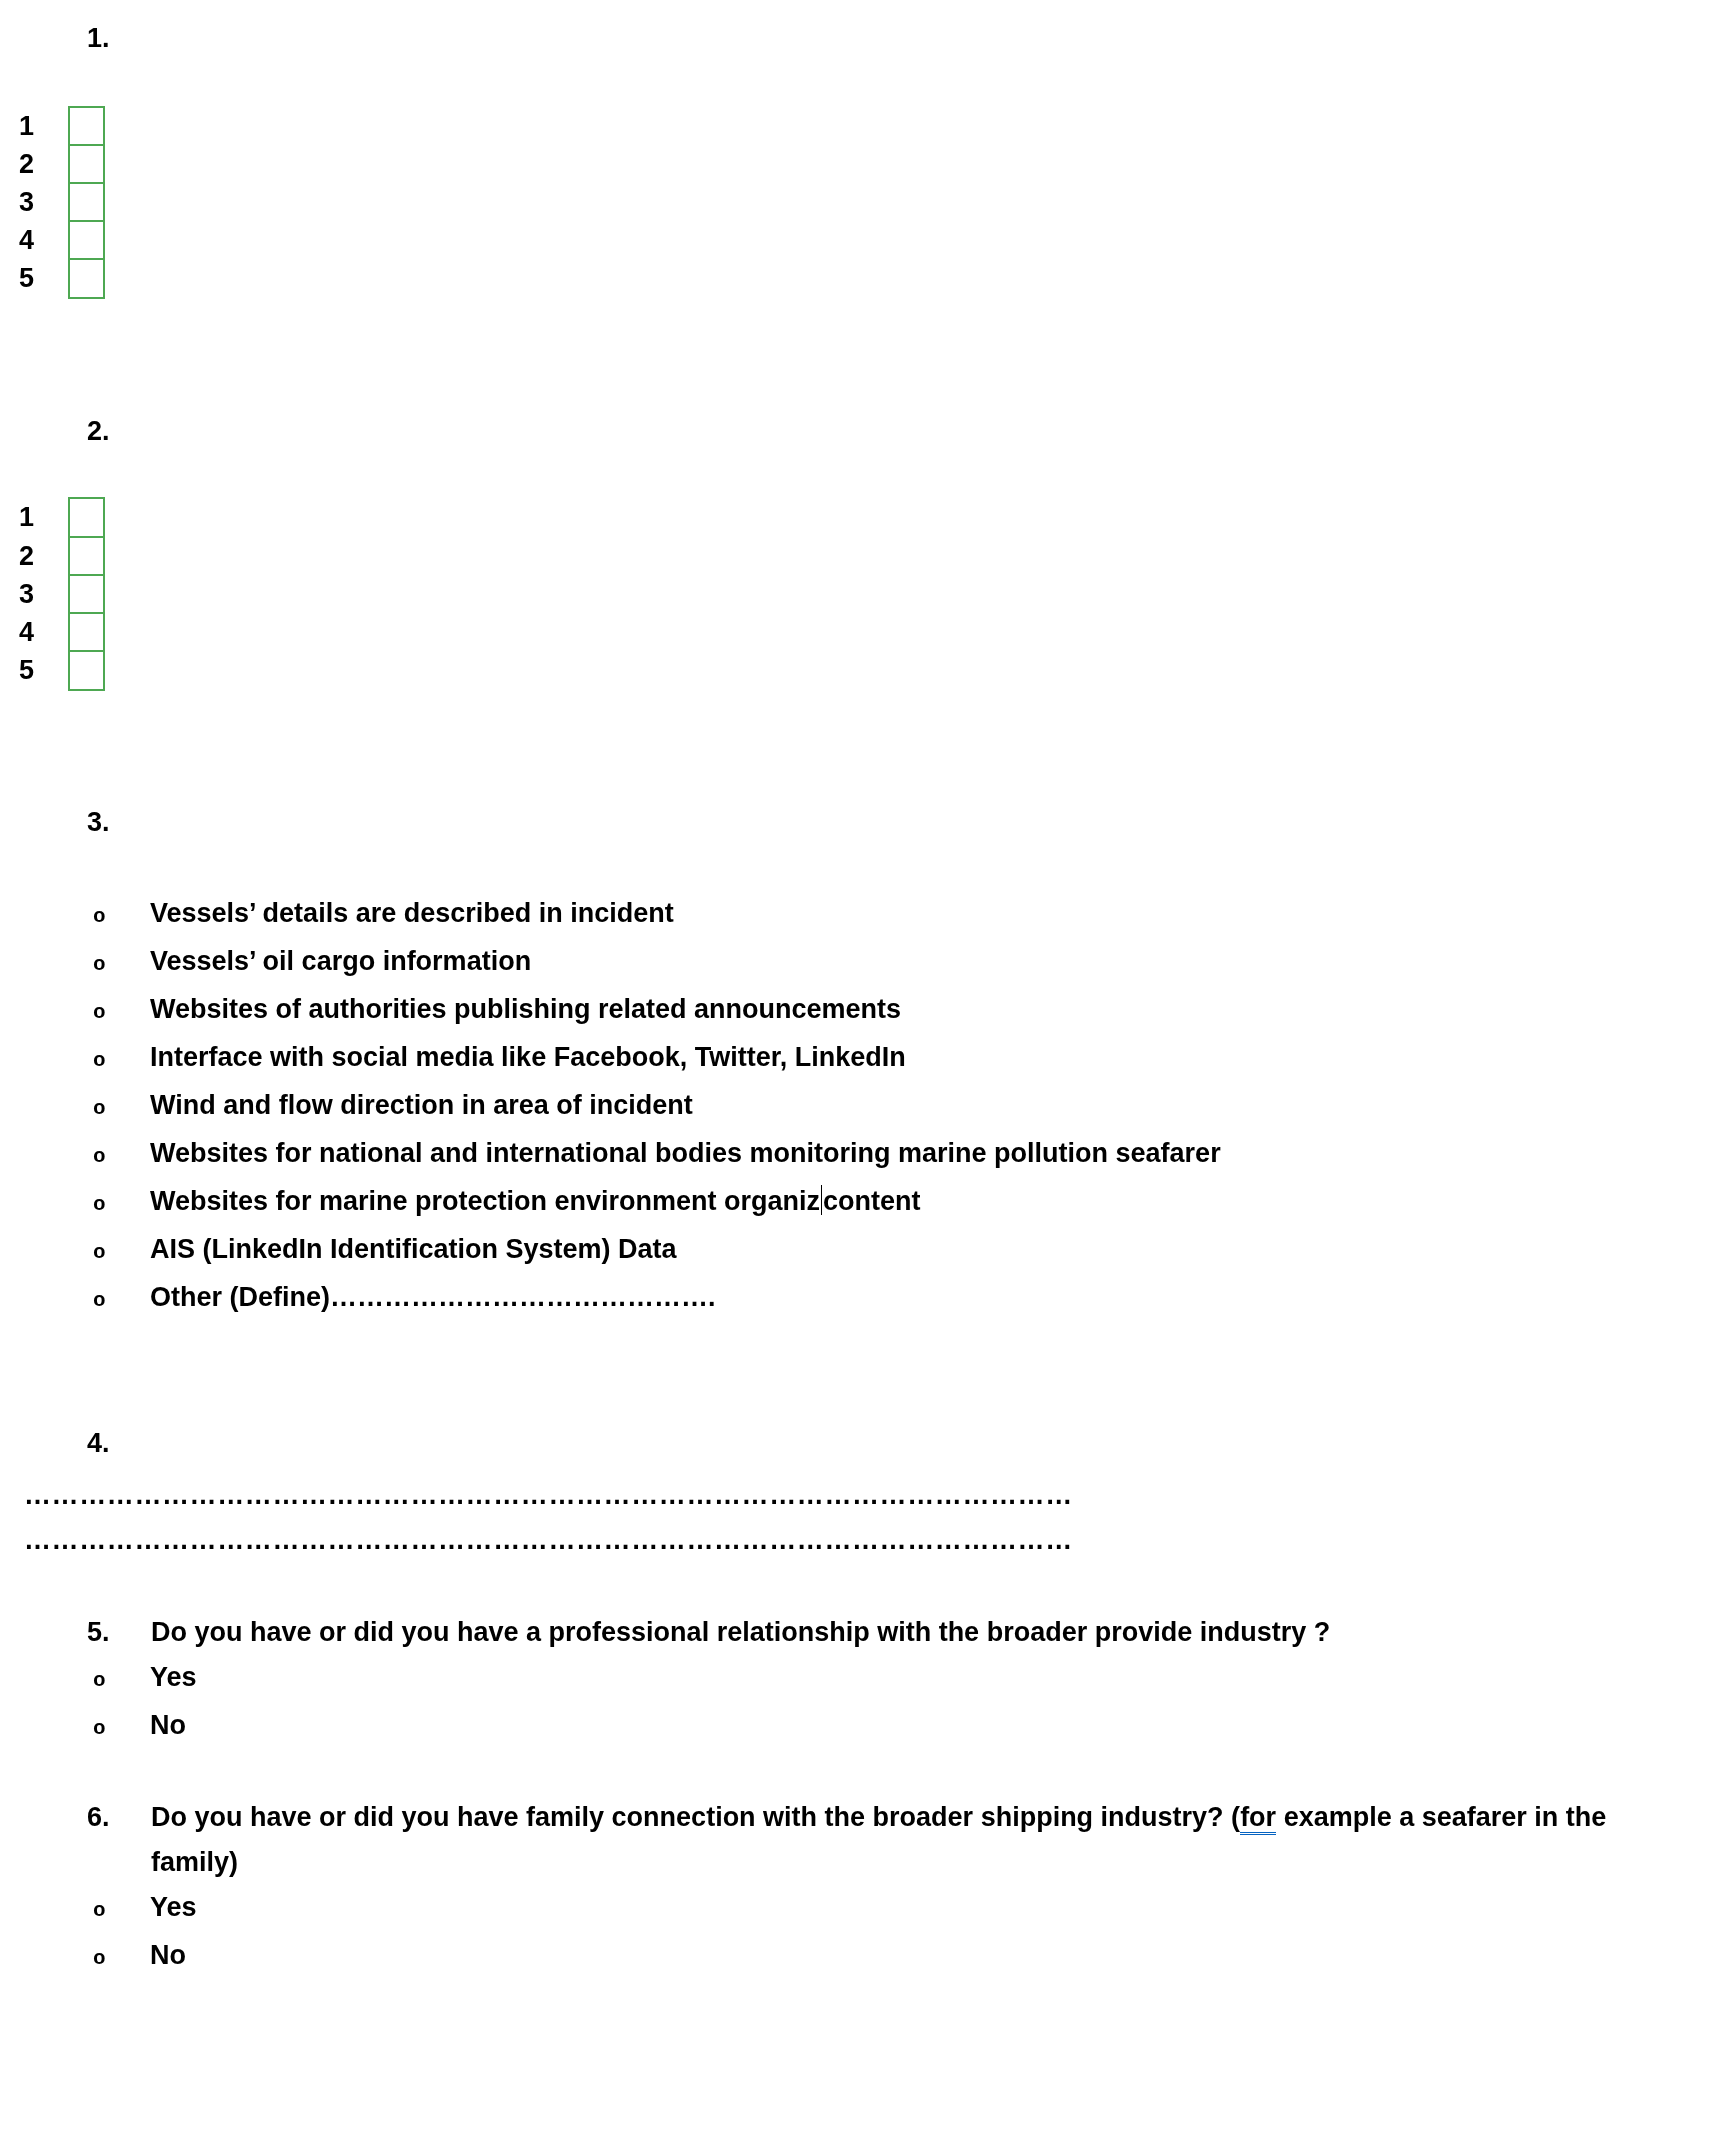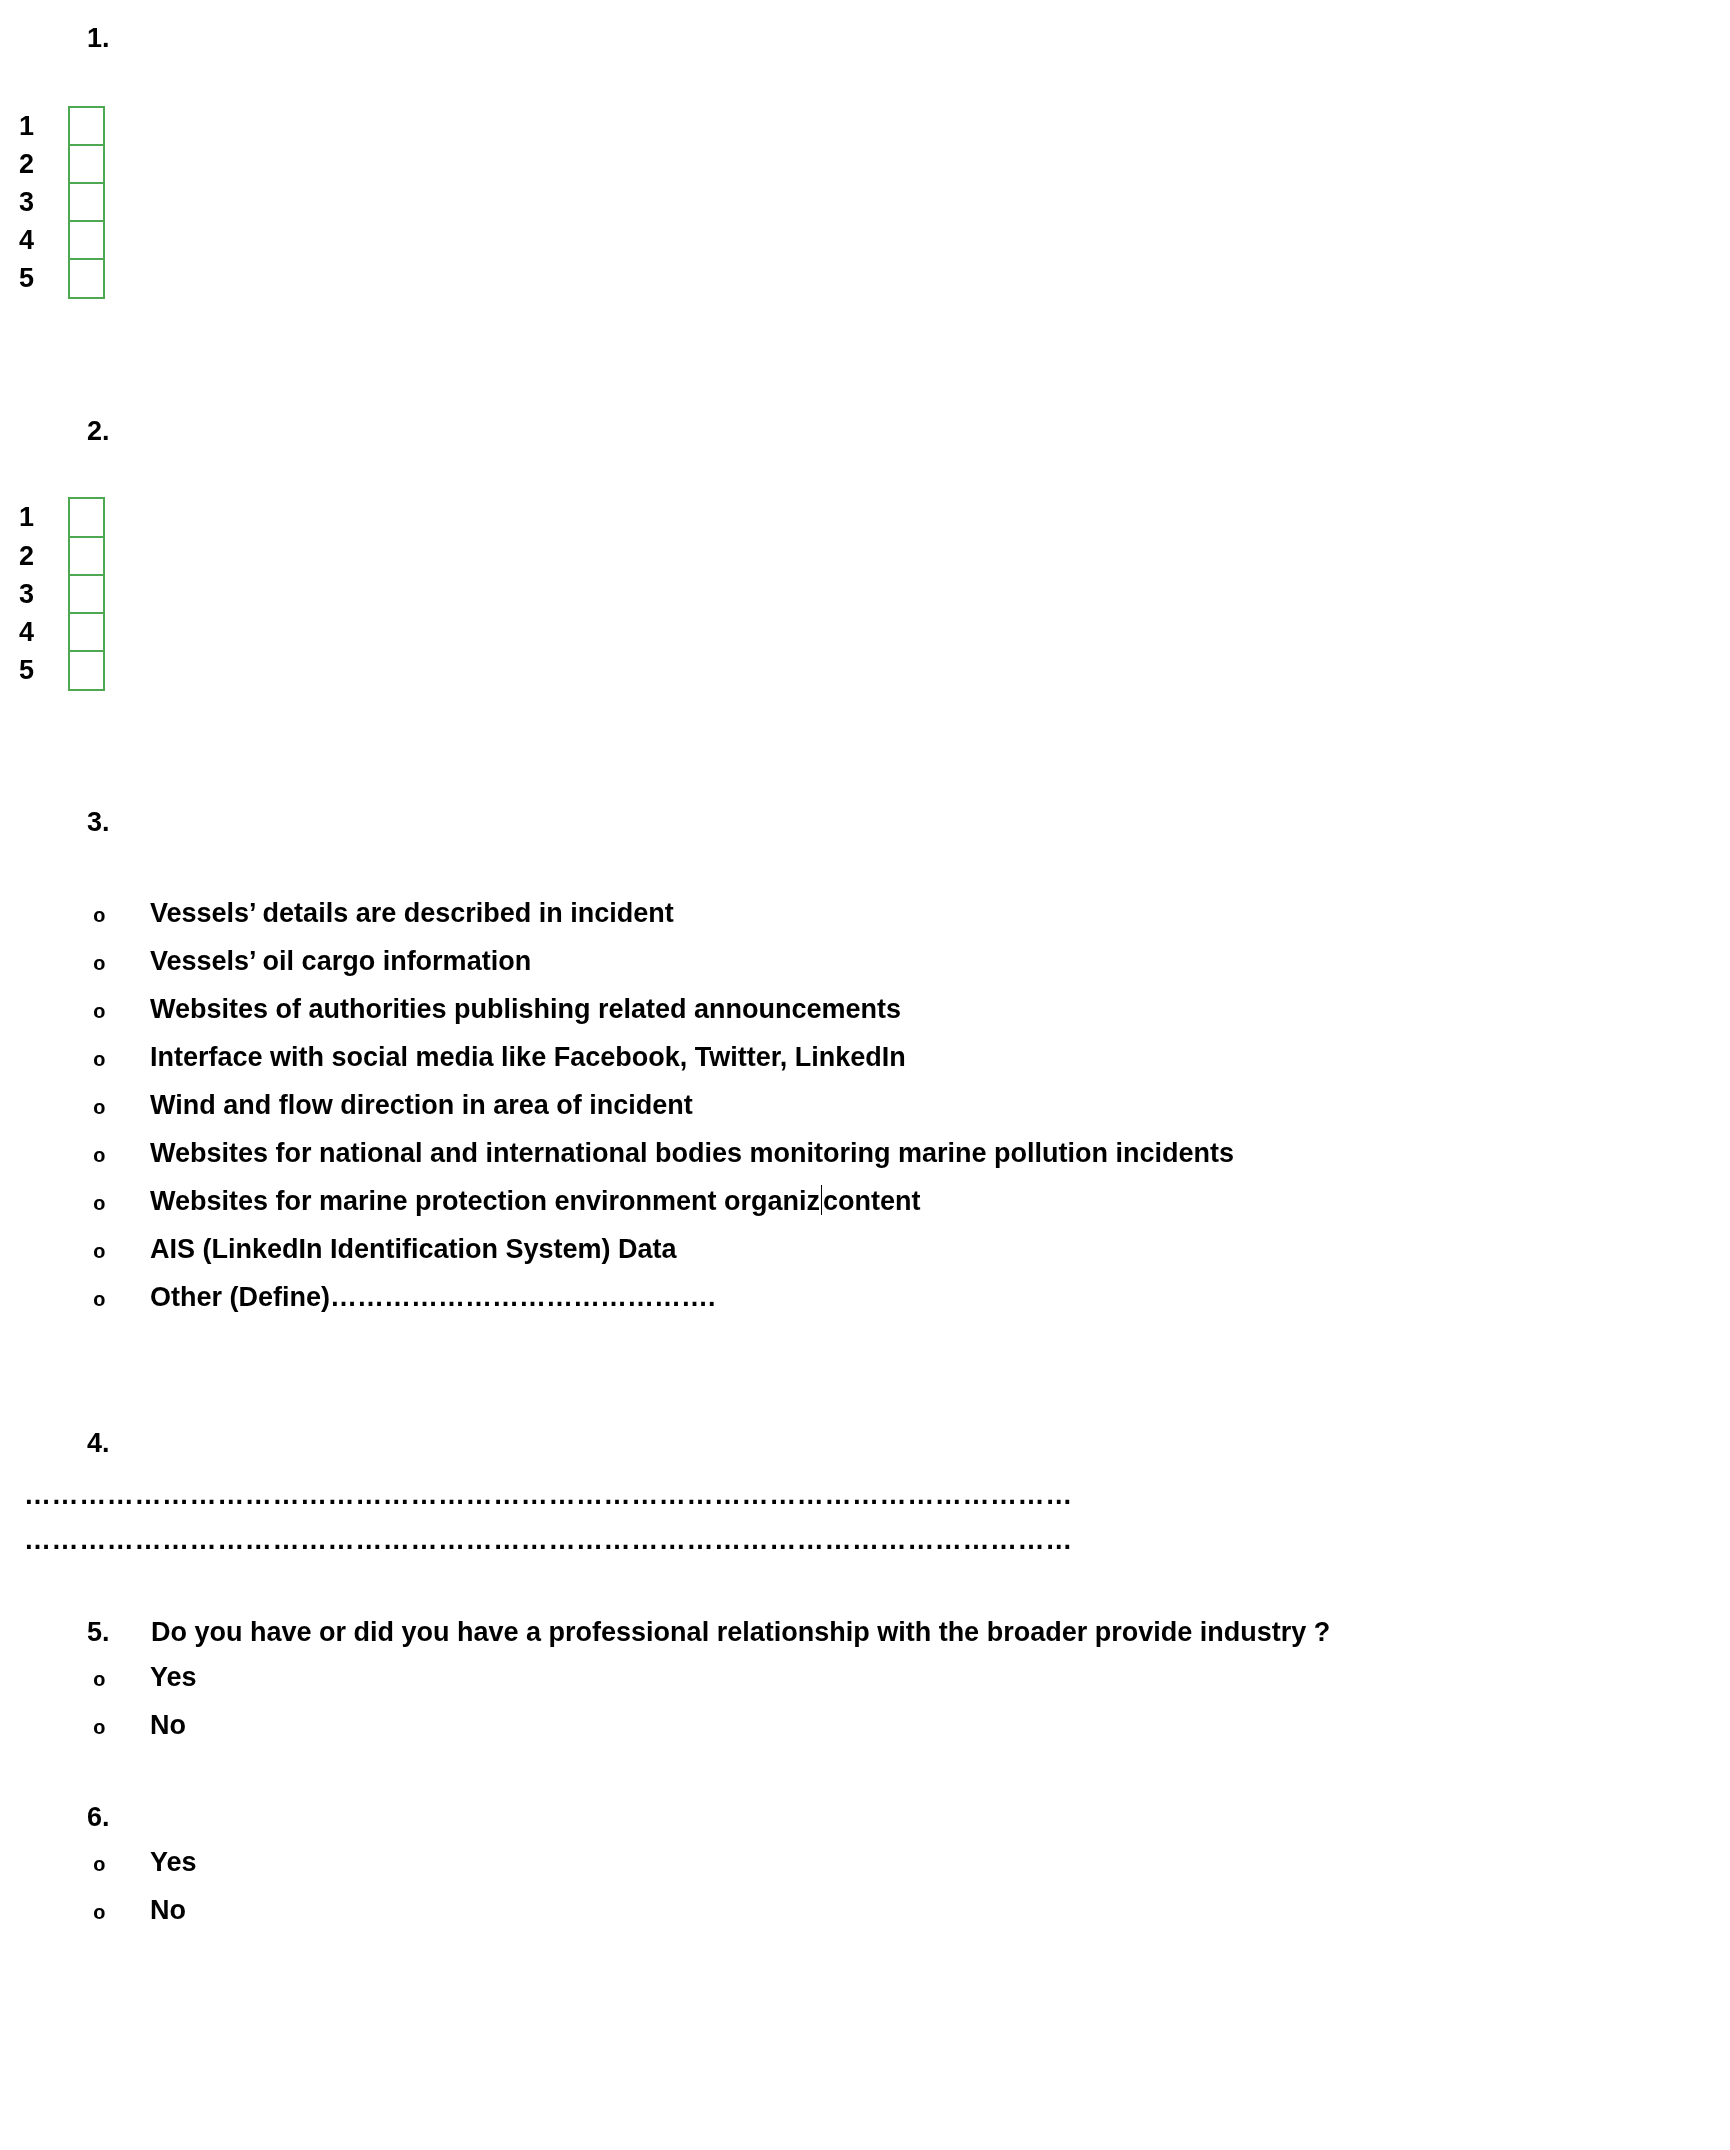--- a/index.html
+++ b/index.html
@@ -153,21 +153,21 @@
     <div class="opt">
       <span class="opt-bullet">o</span>
       <span class="opt-text">Interface with social media like Facebook, Twitter, LinkedIn</span>
     </div>
     <div class="opt">
       <span class="opt-bullet">o</span>
       <span class="opt-text">Wind and flow direction in area of incident</span>
     </div>
     <div class="opt">
       <span class="opt-bullet">o</span>
-      <span class="opt-text">Websites for national and international bodies  monitoring marine pollution incidents</span>
+      <span class="opt-text">Websites for national and international bodies  monitoring marine pollution seafarer</span>
     </div>
     <div class="opt">
       <span class="opt-bullet">o</span>
       <span class="opt-text"><span>Websites for marine protection environment organiz</span><span class="caret"></span><span>content</span></span>
     </div>
     <div class="opt">
       <span class="opt-bullet">o</span>
       <span class="opt-text">AIS (LinkedIn Identification System) Data</span>
     </div>
     <div class="opt">
@@ -195,20 +195,21 @@
       <span class="opt-text">Yes</span>
     </div>
     <div class="opt">
       <span class="opt-bullet">o</span>
       <span class="opt-text">No</span>
     </div>
   </div>
 
   <div class="q" id="question-6">
     <span class="qnum">6.</span>
+    <span class="qtext"><span>Do you have or did you have family connection with the broader shipping industry? (</span><span class="grammar-word">for</span><span> example a seafarer in the family)</span></span>
   </div>
   <div class="options yn-options">
     <div class="opt">
       <span class="opt-bullet">o</span>
       <span class="opt-text">Yes</span>
     </div>
     <div class="opt">
       <span class="opt-bullet">o</span>
       <span class="opt-text">No</span>
     </div>

